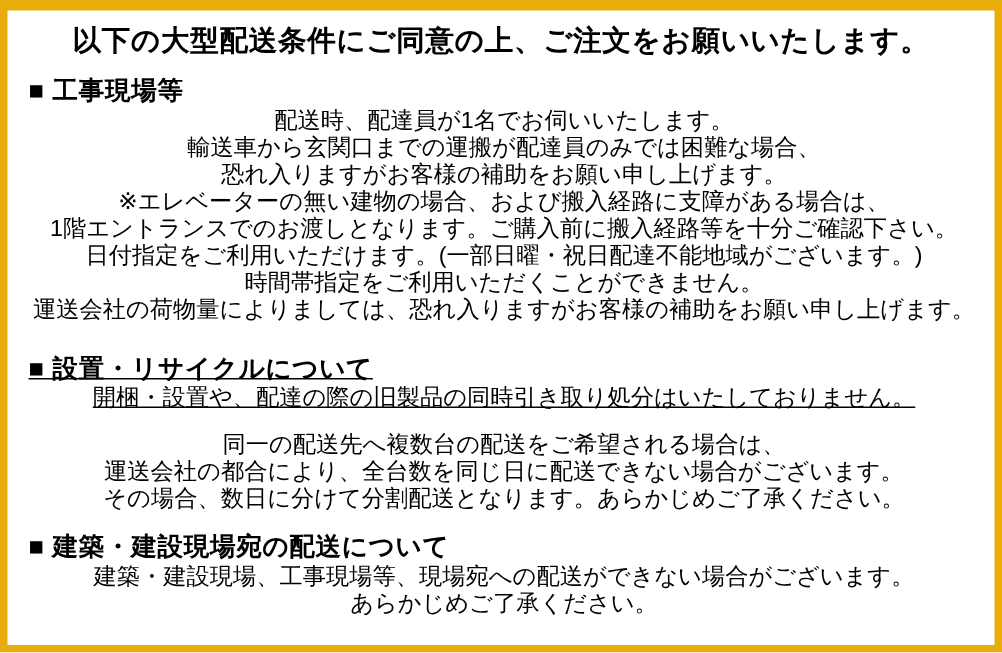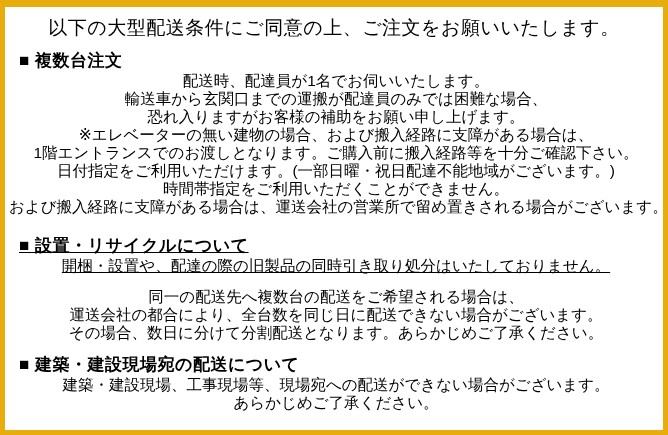--- a/index.html
+++ b/index.html
@@ -20,21 +20,21 @@
     border: 5px solid #E8AD0D;
     border-top-width: 7px;
     background: #ffffff;
     overflow: hidden;
   }
   .notice-title {
     margin-top: 10px;
     text-align: center;
     font-size: 19px;
     line-height: 21px;
-    font-weight: 400;
+    font-weight: 700;
     letter-spacing: 0.5px;
   }
   .section {
     margin-top: 13px;
   }
   .section:nth-of-type(1) {
     margin-top: 10px;
   }
   .section:nth-of-type(3) {
     margin-top: 20px;
@@ -59,30 +59,30 @@
   }
 </style>
 </head>
 <body>
 
 <div class="notice-box">
 
   <div class="notice-title">以下の大型配送条件にご同意の上、ご注文をお願いいたします。</div>
 
   <div class="section">
-    <div class="section-heading">■ 複数台注文</div>
+    <div class="section-heading">■ 工事現場等</div>
     <div class="section-body">
       <div class="section-line">配送時、配達員が1名でお伺いいたします。</div>
       <div class="section-line">輸送車から玄関口までの運搬が配達員のみでは困難な場合、</div>
       <div class="section-line">恐れ入りますがお客様の補助をお願い申し上げます。</div>
       <div class="section-line">※エレベーターの無い建物の場合、および搬入経路に支障がある場合は、</div>
       <div class="section-line">1階エントランスでのお渡しとなります。ご購入前に搬入経路等を十分ご確認下さい。</div>
       <div class="section-line">日付指定をご利用いただけます。(一部日曜・祝日配達不能地域がございます。)</div>
       <div class="section-line">時間帯指定をご利用いただくことができません。</div>
-      <div class="section-line">および搬入経路に支障がある場合は、運送会社の営業所で留め置きされる場合がございます。</div>
+      <div class="section-line">運送会社の荷物量によりましては、恐れ入りますがお客様の補助をお願い申し上げます。</div>
     </div>
   </div>
 
   <div class="section">
     <div class="section-heading">■ 設置・リサイクルについて</div>
     <div class="section-body">
       <div class="section-line">開梱・設置や、配達の際の旧製品の同時引き取り処分はいたしておりません。</div>
     </div>
   </div>
 

